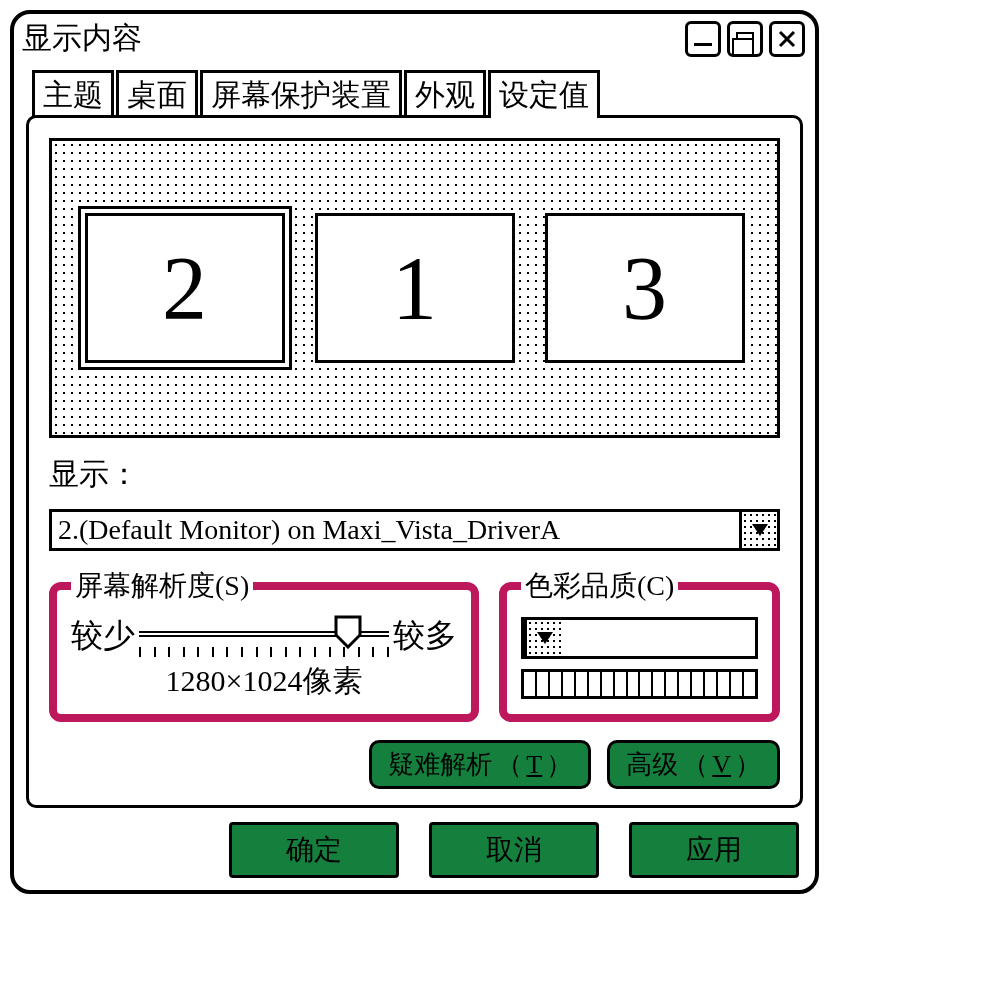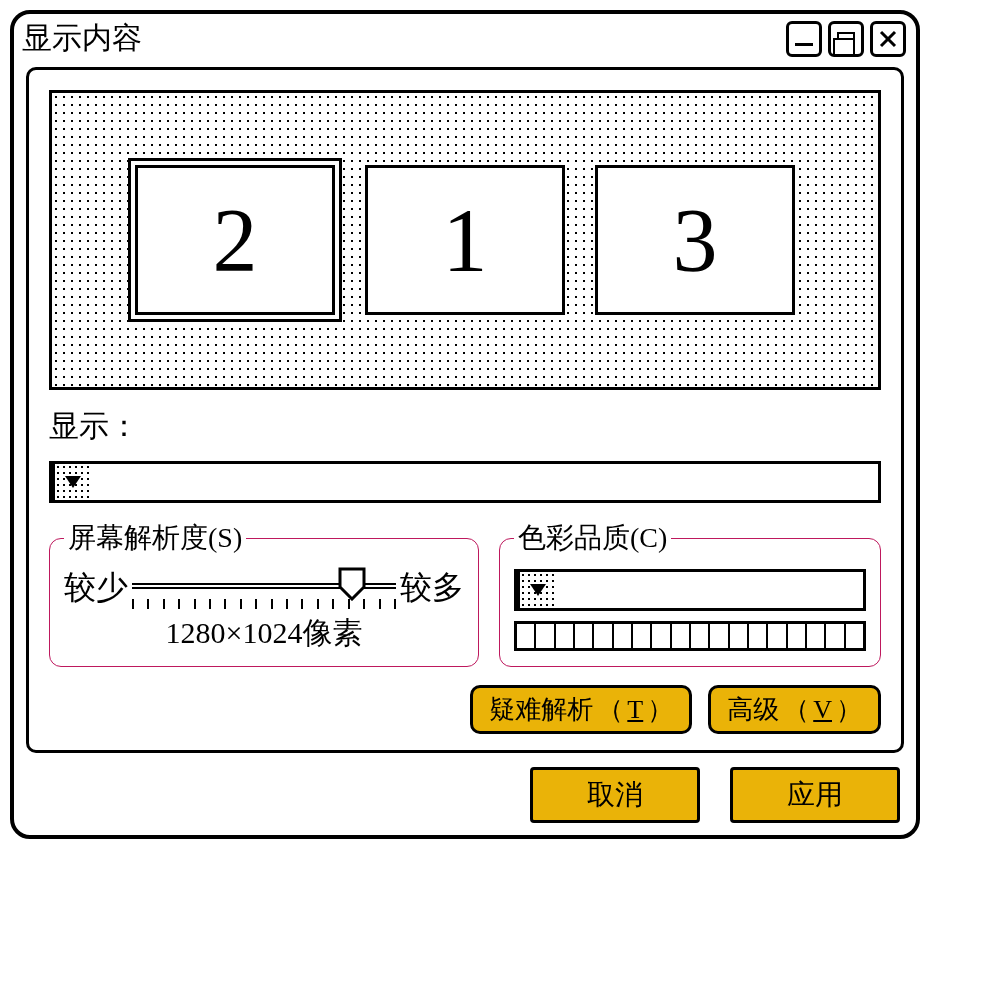--- a/index.html
+++ b/index.html
@@ -4,21 +4,21 @@
 <style>
   * { box-sizing: border-box; }
   body {
     margin: 0;
     padding: 10px;
     background: #fff;
     font-family: "SimSun", "Songti SC", serif;
     font-size: 24px;
   }
   .window {
-    width: 910px;
+    width: 809px;
     border: 4px solid #000;
     border-radius: 20px;
     background: #fff;
     padding: 0;
   }
   .titlebar {
     display: flex;
     align-items: center;
     padding: 4px 10px 8px 8px;
   }
@@ -149,21 +149,21 @@
     background-image: radial-gradient(#000 1.2px, transparent 1.2px);
     background-size: 6px 6px;
   }
   .dropdown-arrow svg { display:block; }
   .two-col {
     display: flex;
     gap: 20px;
     margin-top: 16px;
   }
   fieldset.group {
-    border: 1px solid #be185d;
+    border: 8px solid #be185d;
     border-radius: 12px;
     padding: 8px 14px 12px 14px;
     margin: 0;
   }
   fieldset.group > legend {
     font-size: 28px;
     padding: 0 4px;
   }
   .res-col { flex: 0 0 430px; }
   .color-col { flex: 1; }
@@ -231,21 +231,21 @@
     display:flex;
     justify-content: flex-end;
     gap: 16px;
     margin-top: 18px;
   }
   .btn {
     border: 3px solid #000;
     border-radius: 10px;
     padding: 4px 16px;
     font-size: 26px;
-    background:#eab308;
+    background:#15803d;
     display:flex;
     align-items:center;
     gap:4px;
   }
   .bottom-buttons {
     display:flex;
     justify-content: flex-end;
     gap: 30px;
     margin-top: 14px;
     padding-right: 4px;
@@ -277,32 +277,40 @@
         <svg width="20" height="20" viewBox="0 0 20 20">
             <line x1="3" y1="3" x2="17" y2="17" stroke="#000" stroke-width="3"></line>
             <line x1="17" y1="3" x2="3" y2="17" stroke="#000" stroke-width="3"></line>
           </svg>
       </div>
     </div>
   </div>
 
   <div class="client">
 
+    <div class="tabs-row">
+      <div class="tab">主题</div>
+      <div class="tab">桌面</div>
+      <div class="tab">屏幕保护装置</div>
+      <div class="tab">外观</div>
+      <div class="tab active">设定值</div>
+    </div>
 
     <div class="tab-panel">
 
       <div class="monitor-area">
         <div class="monitor selected">2</div>
         <div class="monitor">1</div>
         <div class="monitor">3</div>
       </div>
 
       <div class="field-label">显示：</div>
 
       <div class="dropdown">
+        <div class="dropdown-text">2.(Default Monitor) on Maxi_Vista_DriverA</div>
         <div class="dropdown-arrow">
           <svg width="16" height="12" viewBox="0 0 16 12">
               <polygon points="0,0 16,0 8,12" fill="#000"></polygon>
             </svg>
         </div>
       </div>
 
       <div class="two-col">
 
         <fieldset class="group res-col">
@@ -386,18 +394,19 @@
           <span>高级</span>
             <span>（</span>
             <span class="underline">V</span>
             <span>）</span>
         </div>
       </div>
 
     </div>
 
     <div class="bottom-buttons">
+      <div class="btn">确定</div>
       <div class="btn">取消</div>
       <div class="btn">应用</div>
     </div>
 
   </div>
 </div>
 
 </body></html>

